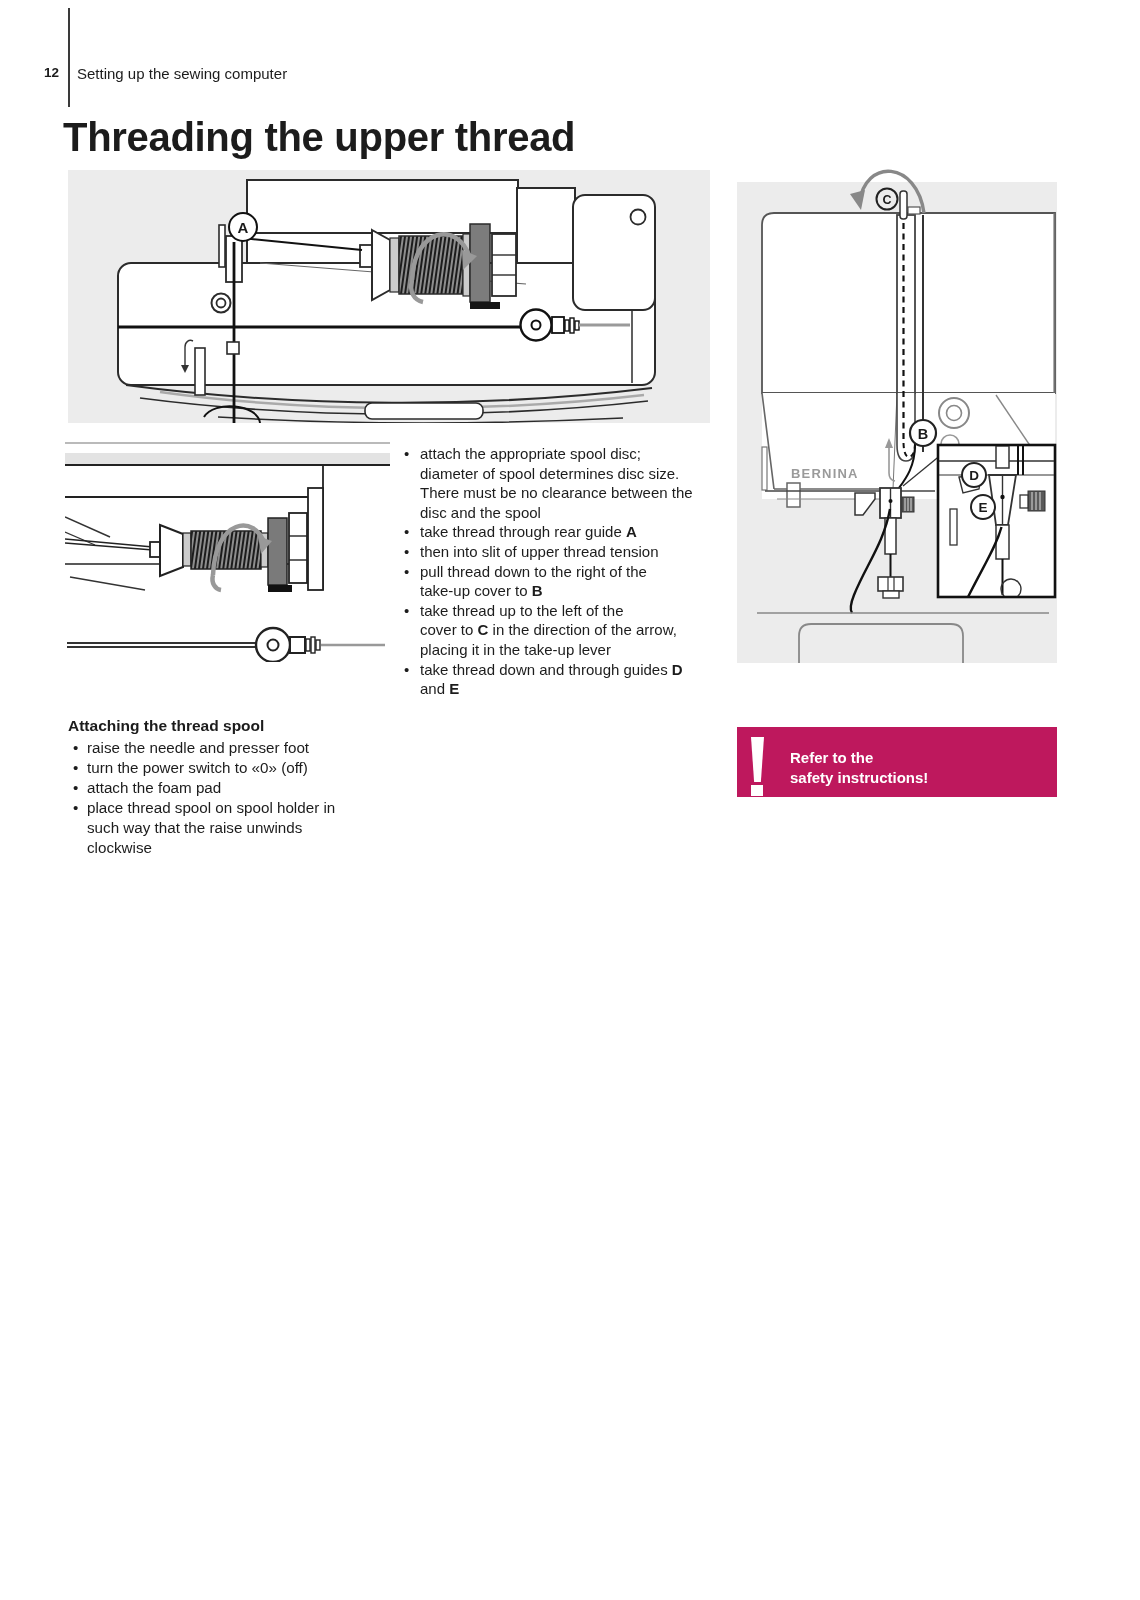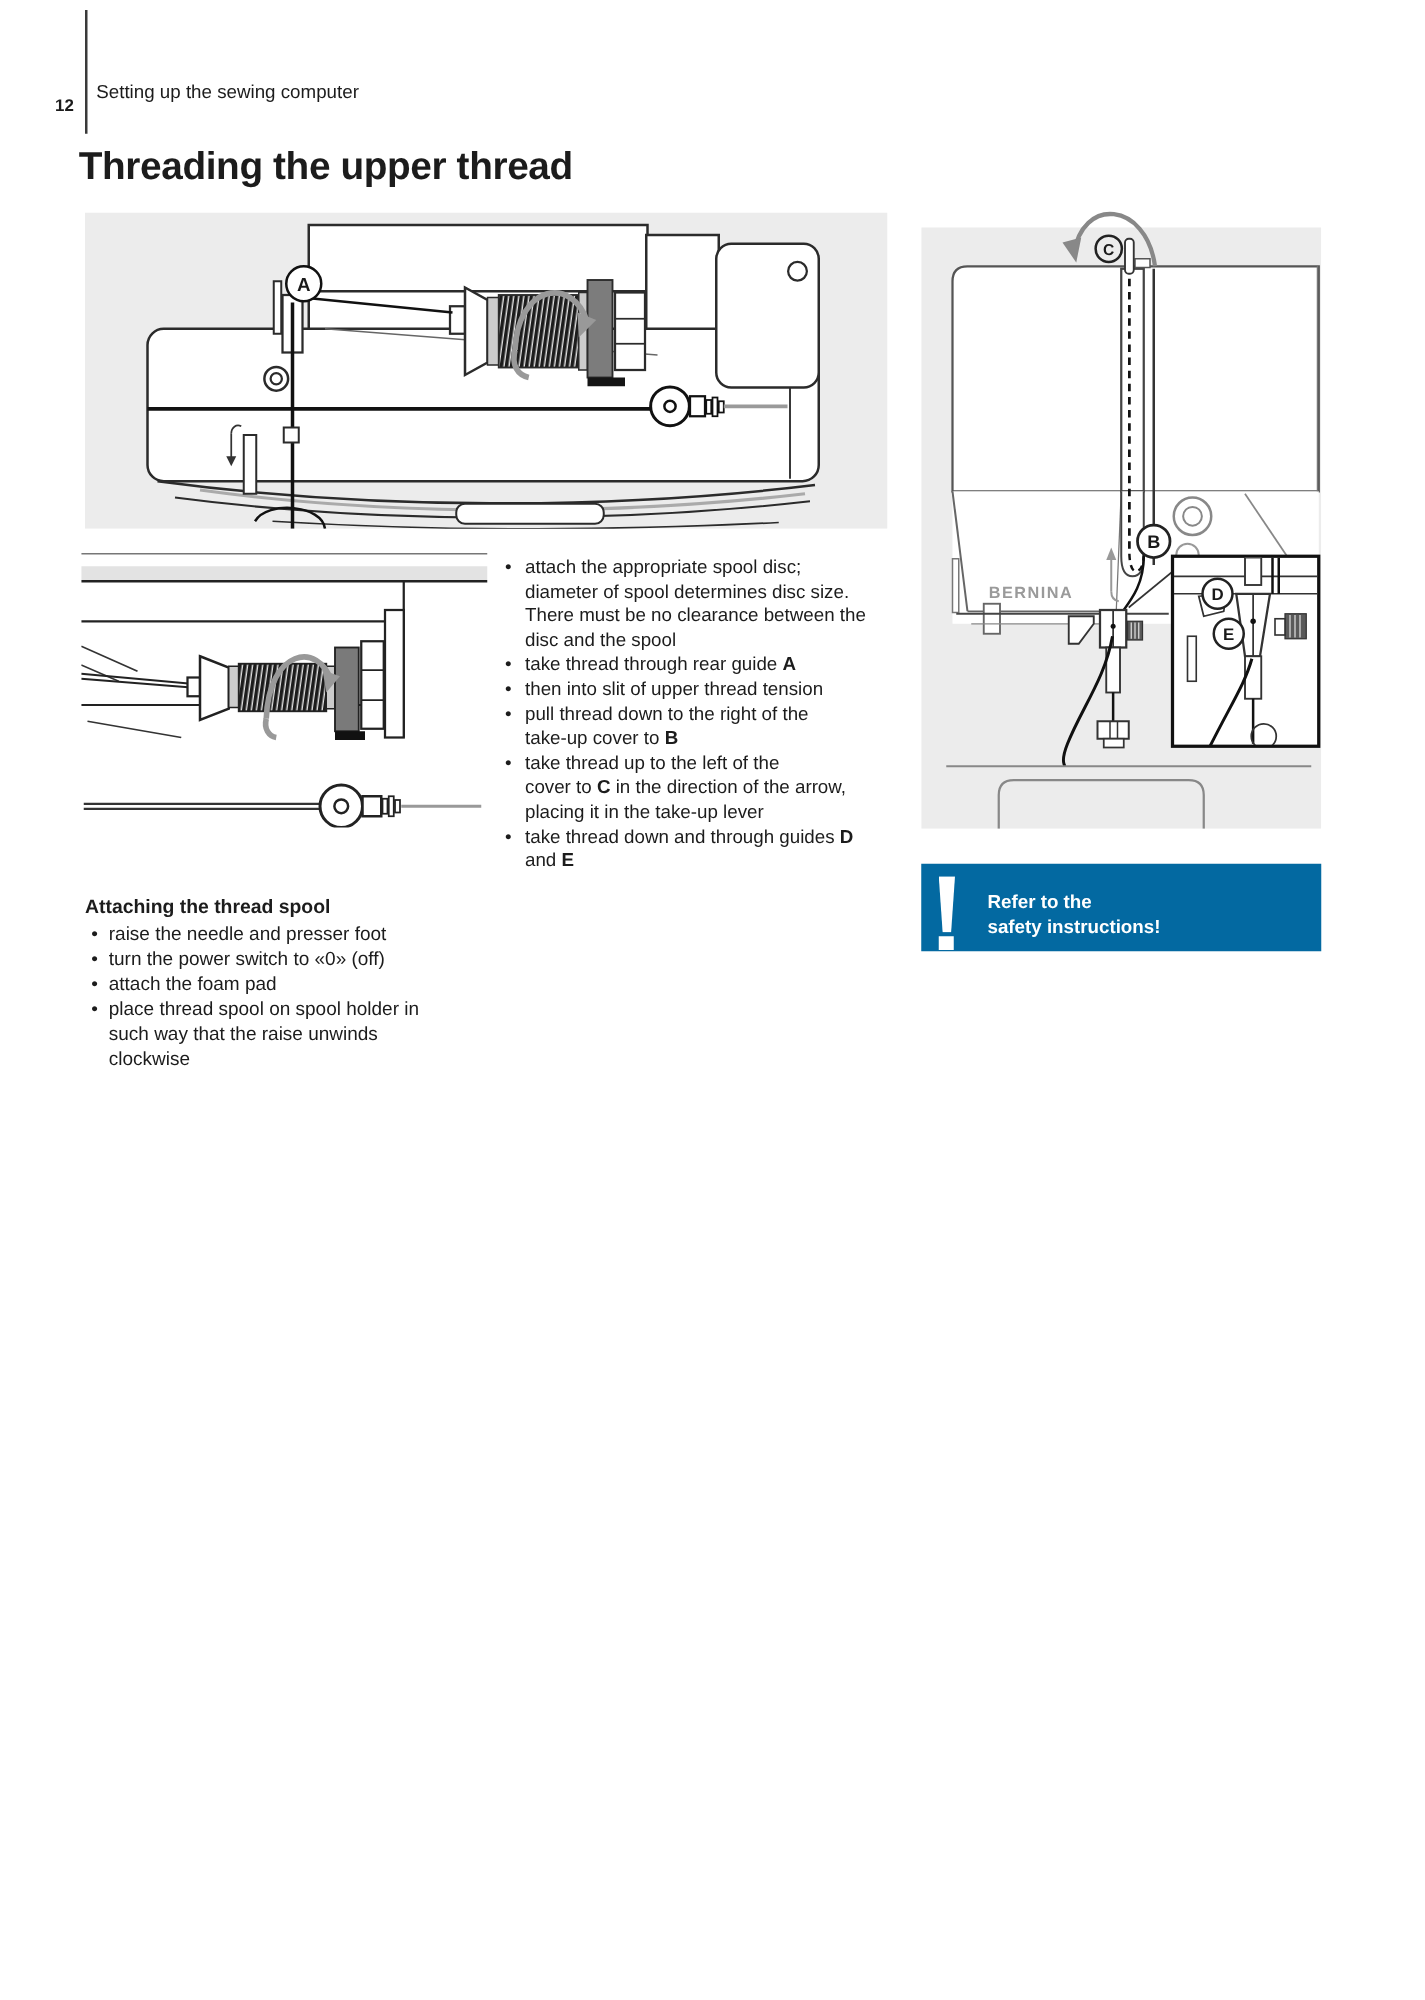--- a/index.html
+++ b/index.html
@@ -8,49 +8,49 @@
     position:relative; width:1140px; height:1600px; background:#ffffff;
     font-family:"Liberation Sans","DejaVu Sans",sans-serif; color:#1c1c1c;
     overflow:hidden;
   }
   .abs { position:absolute; }
 
   
   .page-num { font-size:13.5px; font-weight:bold; }
   .section-title { font-size:15px; }
   .divider { width:2px; background:#3a3a3a; }
-  .page-title { font-size:31px; font-weight:bold; letter-spacing:-0.3px; white-space:nowrap; }
+  .page-title { font-size:40px; font-weight:bold; letter-spacing:-0.3px; white-space:nowrap; }
 
   
   .blist { list-style:none; font-size:15px; line-height:19.6px; }
   .blist li { display:flex; align-items:flex-start; }
   .blist .bullet { flex:0 0 21px; padding-left:5px; }
   .blist .txt { white-space:pre-line; flex:1; }
   .blist-left { line-height:20px; font-size:15.2px; }
   .blist-left .bullet { flex:0 0 19px; padding-left:5px; }
   .block-heading { font-size:15.5px; font-weight:bold; margin-bottom:3px; }
 
   
-  .safety-box { background:#0369a1; color:#ffffff; }
+  .safety-box { background:#be185d; color:#ffffff;margin-top:36px; }
   .safety-text { position:absolute; left:53px; top:21px; font-size:15px; font-weight:bold;
                  line-height:20px; white-space:pre-line; }
   .excl-bar { position:absolute; left:14px; top:10px; width:13px; height:45px; background:#ffffff;
               clip-path:polygon(0 0,100% 0,76% 100%,24% 100%); }
   .excl-dot { position:absolute; left:14px; top:58px; width:12px; height:11px; background:#ffffff; }
 
   svg text.lbl { font-family:"Liberation Sans","DejaVu Sans",sans-serif; font-weight:bold; fill:#1a1a1a; }
   svg text.brand { font-family:"Liberation Sans","DejaVu Sans",sans-serif; font-weight:bold;
                    fill:#9a9a9a; letter-spacing:1.2px; font-size:13px; }
 </style>
 </head>
 <body>
 
 <div id="page">
 
-  <div class="abs page-num" style="left:44px; top:77px;">12</div>
+  <div class="abs page-num" style="left:44px; top:65px;">12</div>
   <div class="abs divider" style="left:68px; top:8px; height:99px;"></div>
   <div class="abs section-title" style="left:77px; top:65px;">Setting up the sewing computer</div>
   <h1 class="abs page-title" style="left:63px; top:115px;">Threading the upper thread</h1>
 
   <svg class="abs" style="left:68px; top:170px;" width="642" height="253" viewBox="0 0 642 253">
     <defs>
       <pattern id="hatch1" width="4" height="12" patternUnits="userSpaceOnUse" patternTransform="rotate(8)">
         <rect width="4" height="12" fill="#1c1c1c"></rect>
         <line x1="1" y1="0" x2="1" y2="12" stroke="#ffffff" stroke-width="1"></line>
       </pattern>

